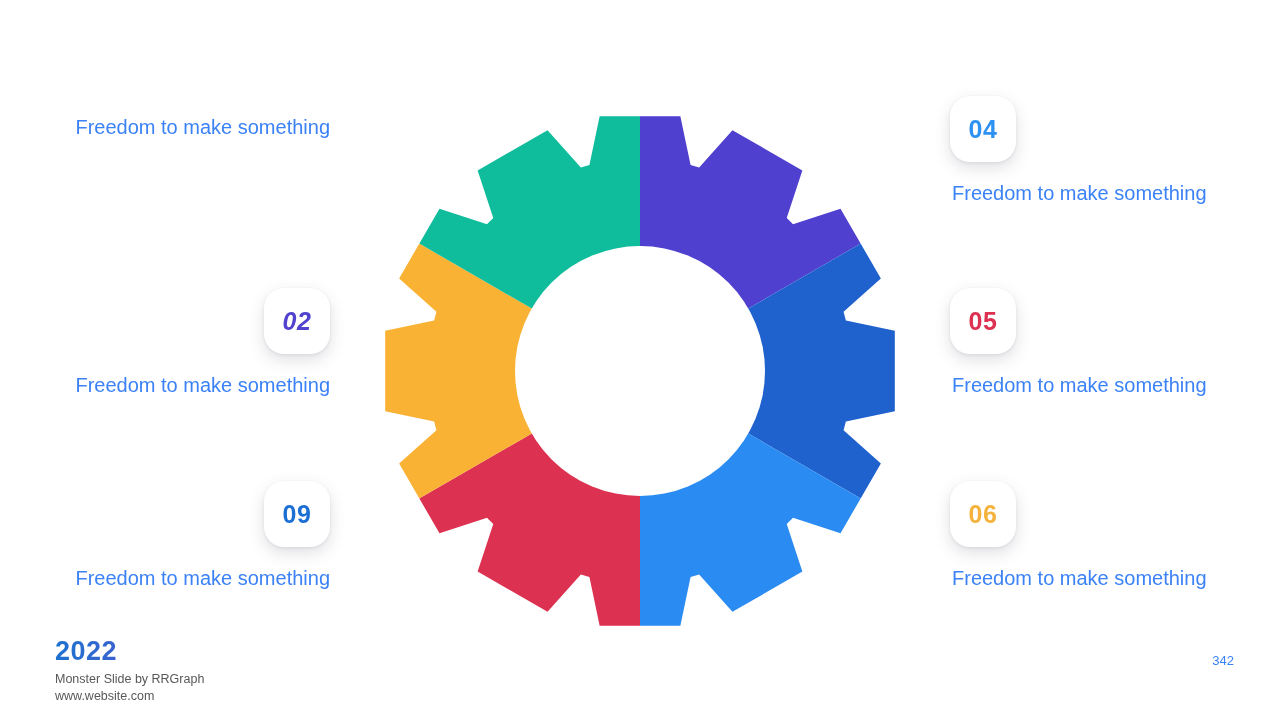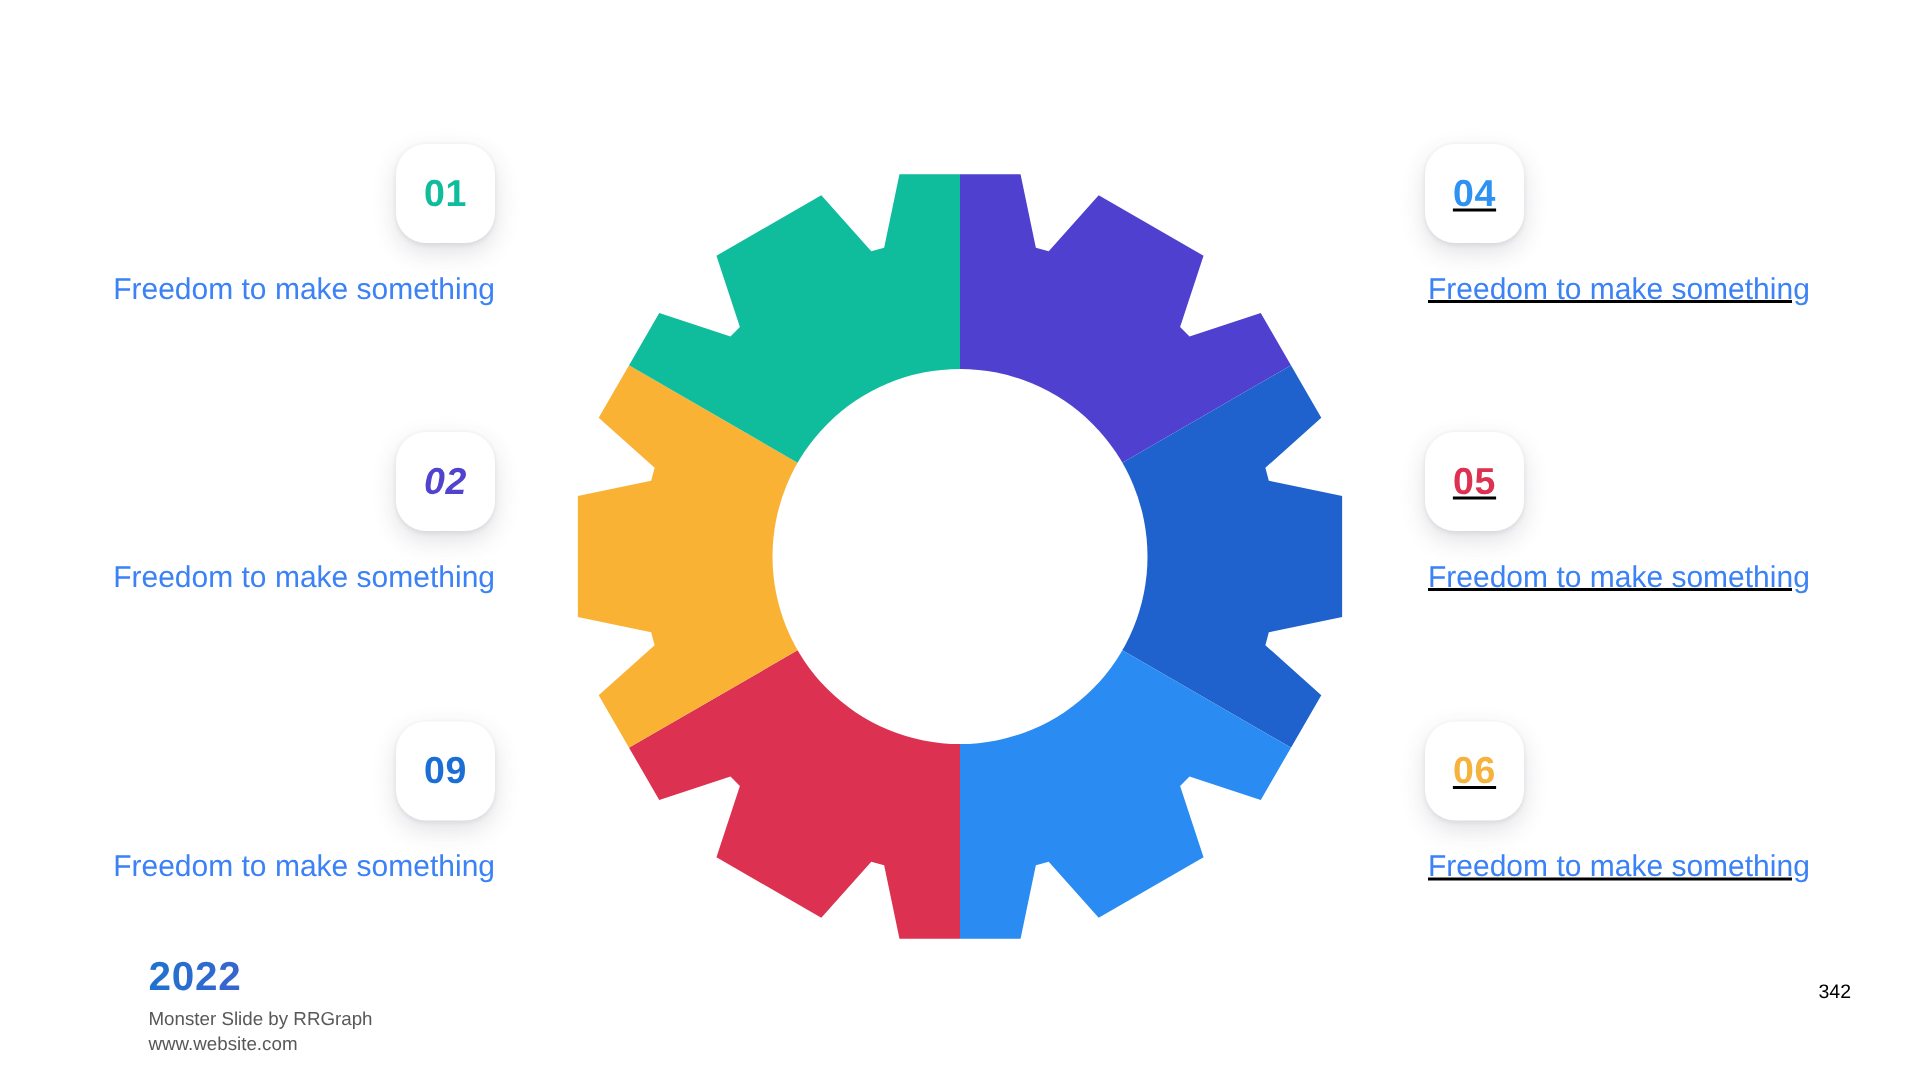--- a/index.html
+++ b/index.html
@@ -31,21 +31,21 @@
     height: 516px;
   }
   .gear-svg { display: block; width: 100%; height: 100%; }
 
   
   .item {
     position: absolute;
     width: 290px;
   }
   .item.left  { left: 40px;  text-align: right; }
-  .item.right { left: 950px; text-align: left; text-decoration: underline;  }
+  .item.right { left: 950px; text-align: left;  }
 
   .item-1 { top: 96px; }
   .item-2 { top: 288px; }
   .item-3 { top: 481px; }
 
   .badge {
     width: 66px;
     height: 66px;
     border-radius: 20px;
     background: #ffffff;
@@ -70,21 +70,20 @@
     width: 100%;
   }
   .item.left .item-text  { padding-right: 10px; }
   .item.right .item-text { padding-left: 2px; }
 
   
   .footer {
     position: absolute;
     left: 55px;
     bottom: 15px;
-    margin-left: 44px;
   }
   .year {
     font-size: 27px;
     font-weight: bold;
     letter-spacing: 0.5px;
     background: linear-gradient(90deg, #1E72D0 0%, #3C62CF 45%, #6A44C8 100%);
     -webkit-background-clip: text;
     background-clip: text;
     color: transparent;
     line-height: 1.1;
@@ -93,21 +92,21 @@
   .footer-line {
     font-size: 12.5px;
     color: #585858;
     line-height: 1.38;
   }
   .page-no {
     position: absolute;
     right: 46px;
     bottom: 52px;
     font-size: 13px;
-    color: #000000;
+    color: #3b82f6;
   }
 
   
   .logo {
     position: absolute;
     right: 32px;
     top: 22px;
     width: 76px;
     text-align: center;
   }
@@ -177,23 +176,20 @@
             <path d="M258,258 L604.4101615137755,458 A400,400 0 0 1 258,658 Z" fill="#2A8BF2"></path>
             <path d="M258,258 L258,658 A400,400 0 0 1 -88.4101615137755,458 Z" fill="#DC3150"></path>
             <path d="M258,258 L-88.4101615137755,458 A400,400 0 0 1 -88.41016151377545,57.99999999999994 Z" fill="#F9B233"></path>
             <path d="M258,258 L-88.41016151377545,57.99999999999994 A400,400 0 0 1 257.99999999999994,-142 Z" fill="#0FBC9C"></path>
           </g>
       </g>
     </svg>
   </div>
 
   <div class="item left item-1">
-    <div class="badge">
-      <span style="color: rgb(15, 188, 156);">01</span>
-    </div>
     <div class="item-text">Freedom to make something</div>
   </div>
 
   <div class="item left item-2">
     <div class="badge">
       <span style="color: rgb(81, 67, 206); font-style: italic;">02</span>
     </div>
     <div class="item-text">Freedom to make something</div>
   </div>
 

